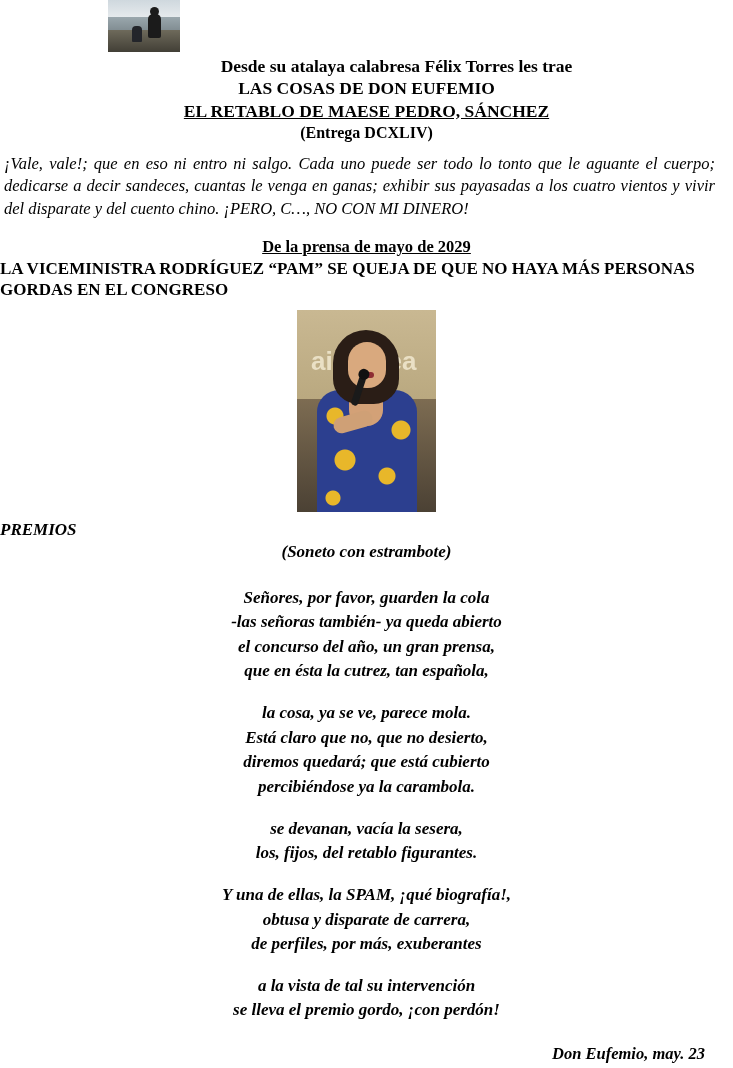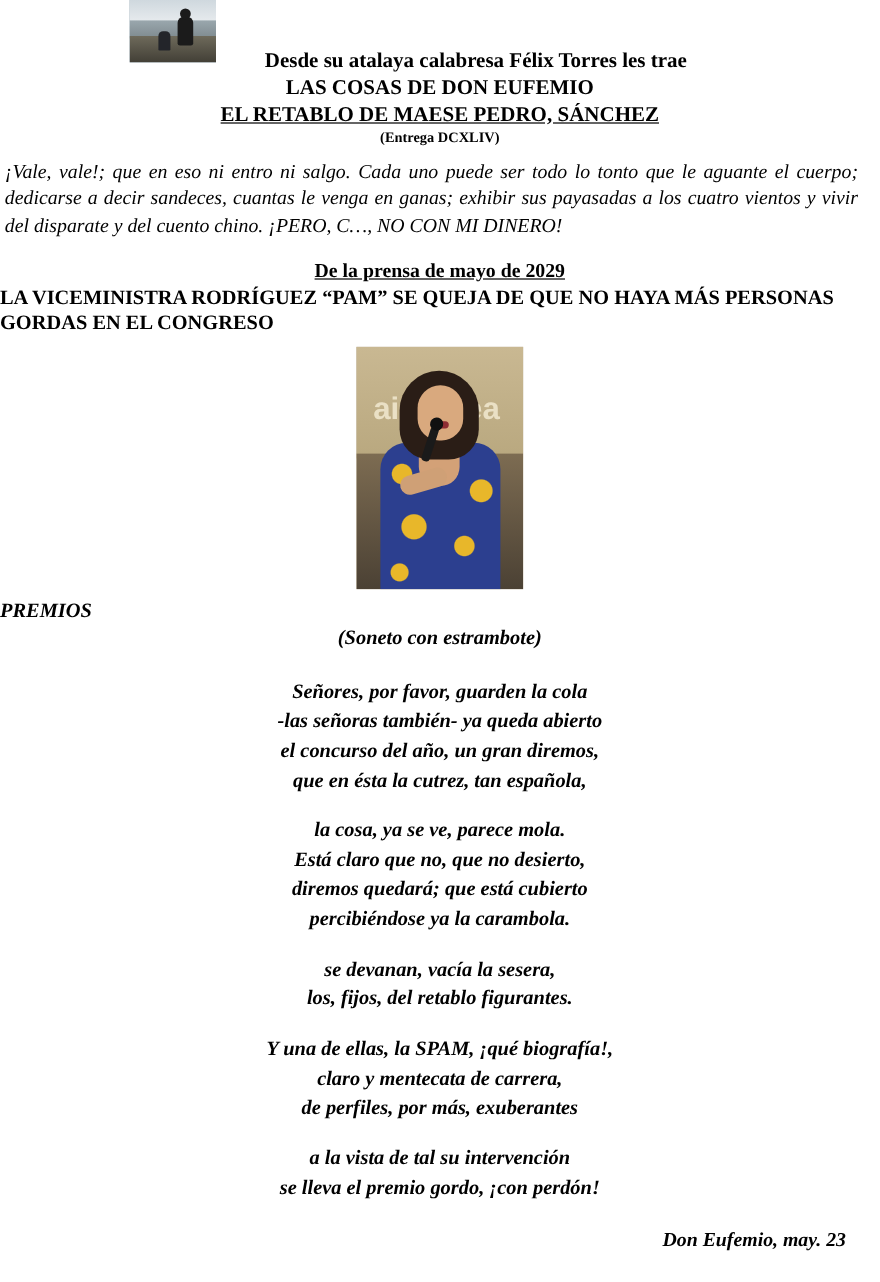--- a/index.html
+++ b/index.html
@@ -18,21 +18,21 @@
     width: 733px;
     min-height: 1068px;
     padding: 0;
     box-sizing: border-box;
     position: relative;
   }
 
   
   .masthead {
     position: relative;
-    padding-top: 2px;
+    padding-top: 18px;
   }
   .masthead-photo {
     position: absolute;
     left: 108px;
     top: 0px;
     width: 72px;
     height: 52px;
     overflow: hidden;
     background: #8fa2ae;
     border: 0;
@@ -94,21 +94,21 @@
   .tl2 {
     font-size: 17.5px;
     padding-top: 1px;
   }
   .tl3 {
     font-size: 17.5px;
     text-decoration: underline;
     padding-top: 1px;
   }
   .tl4 {
-    font-size: 12px;
+    font-size: 16px;
     padding-top: 1px;
   }
 
   
   .intro {
     font-style: italic;
     font-size: 16.5px;
     line-height: 1.38;
     text-align: justify;
     padding: 10px 18px 0 4px;
@@ -343,36 +343,36 @@
     </div>
   </div>
 
   <div class="poem-title">PREMIOS</div>
   <div class="poem-sub">(Soneto con estrambote)</div>
 
   <div class="stanzas">
     <div class="stanza">
       <span class="line">Señores, por favor, guarden la cola</span>
       <span class="line">-las señoras también- ya queda abierto</span>
-      <span class="line">el concurso del año, un gran diremos,</span>
+      <span class="line">el concurso del año, un gran prensa,</span>
       <span class="line">que en ésta la cutrez, tan española,</span>
     </div>
     <div class="stanza">
       <span class="line">la cosa, ya se ve, parece mola.</span>
       <span class="line">Está claro que no, que no desierto,</span>
       <span class="line">diremos quedará; que está cubierto</span>
       <span class="line">percibiéndose ya la carambola.</span>
     </div>
     <div class="stanza">
       <span class="line">se devanan, vacía la sesera,</span>
       <span class="line">los, fijos, del retablo figurantes.</span>
     </div>
     <div class="stanza">
       <span class="line">Y una de ellas, la SPAM, ¡qué biografía!,</span>
-      <span class="line">claro y mentecata de carrera,</span>
+      <span class="line">obtusa y disparate de carrera,</span>
       <span class="line">de perfiles, por más, exuberantes</span>
     </div>
     <div class="stanza">
       <span class="line">a la vista de tal su intervención</span>
       <span class="line">se lleva el premio gordo, ¡con perdón!</span>
     </div>
   </div>
 
   <div class="signature">Don Eufemio, may. 23</div>
 

